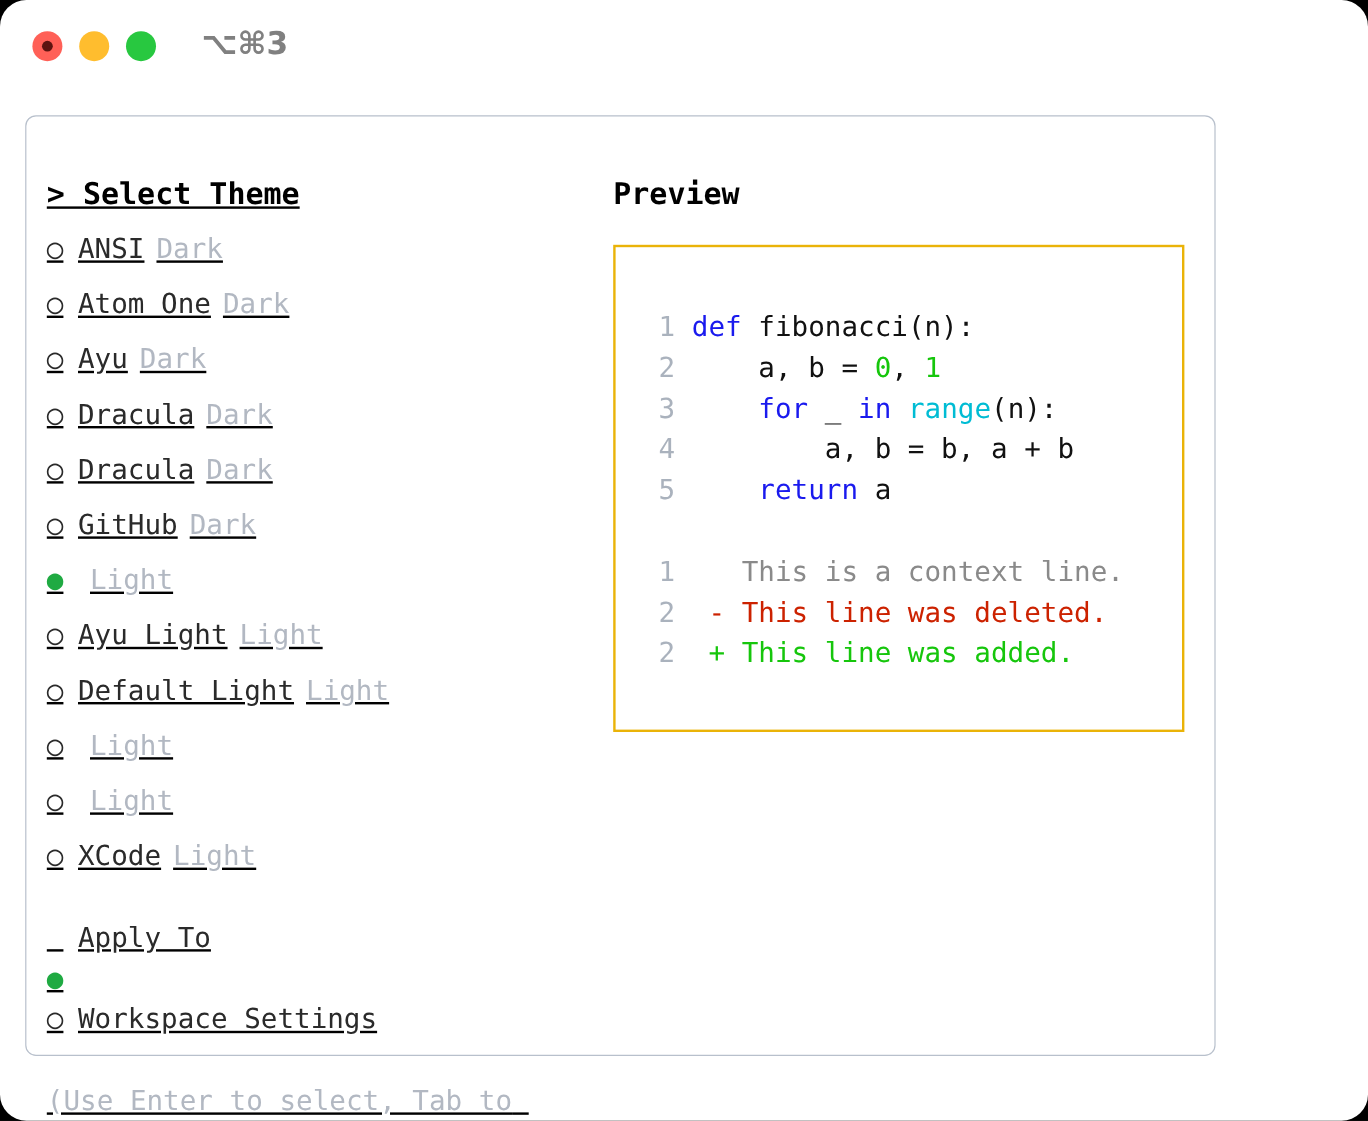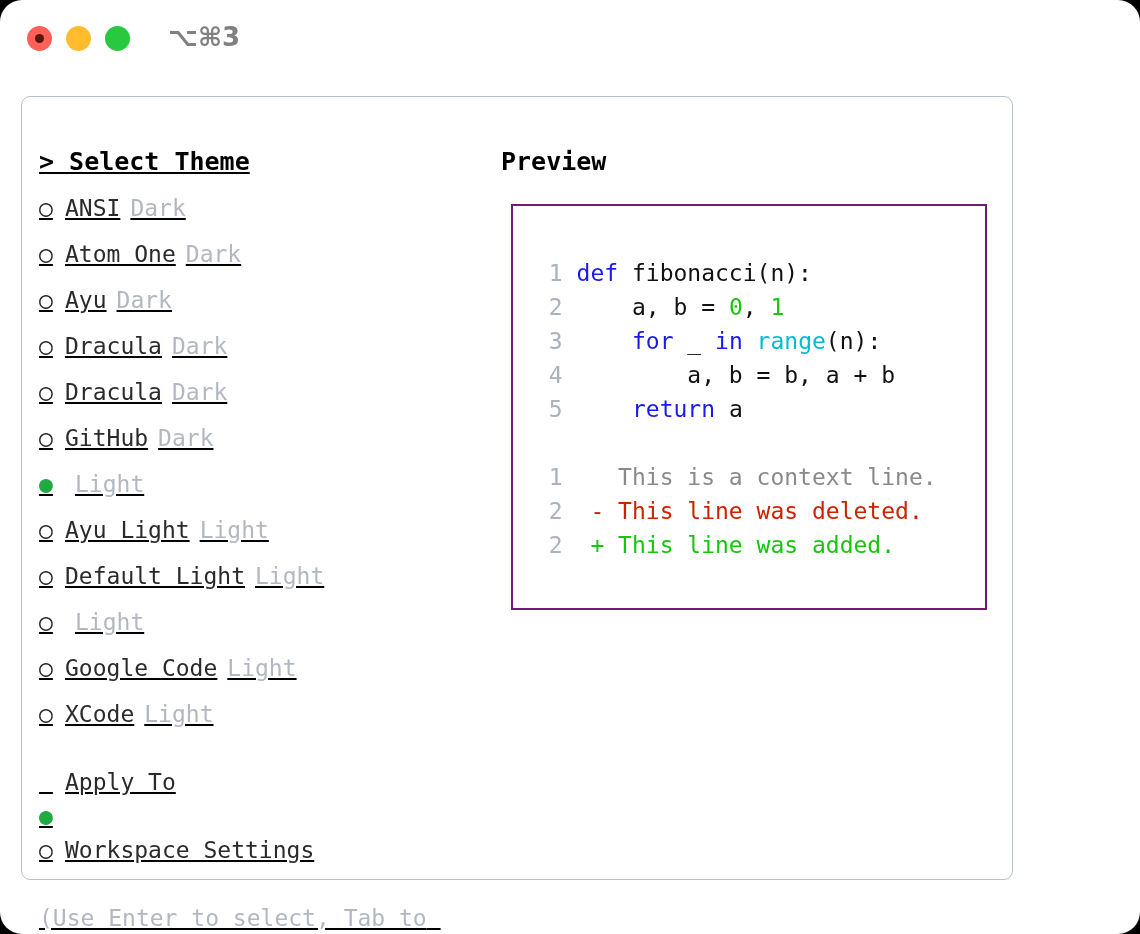--- a/index.html
+++ b/index.html
@@ -91,21 +91,21 @@
   
   .left-pane {
     position: absolute;
     left: 17px;
     top: 48px;
     width: 440px;
     text-decoration: underline;
   }
   .right-pane {
     position: absolute;
-    left: 479px;
+    left: 489px;
     top: 48px;
     width: 500px;
   }
 
   .heading {
     font-size: 25px;
     font-weight: bold;
     color: #000000;
     line-height: 34px;
     white-space: pre;
@@ -152,21 +152,21 @@
     white-space: pre-wrap;
   }
 
   
   .preview-box {
     position: absolute;
     left: 489px;
     top: 107px;
     width: 476px;
     height: 406px;
-    border: 2px solid #701a75;
+    border: 2px solid #eab308;
     box-sizing: border-box;
     background: #ffffff;
   }
   .code {
     position: absolute;
     left: 22px;
     top: 50px;
     font-size: 23px;
     line-height: 34px;
     white-space: pre;
@@ -210,21 +210,21 @@
             <div class="row"><span class="marker unselected">○</span><span class="label">ANSI</span><span class="tag">Dark</span></div>
             <div class="row"><span class="marker unselected">○</span><span class="label">Atom One</span><span class="tag">Dark</span></div>
             <div class="row"><span class="marker unselected">○</span><span class="label">Ayu</span><span class="tag">Dark</span></div>
             <div class="row"><span class="marker unselected">○</span><span class="label">Dracula</span><span class="tag">Dark</span></div>
             <div class="row"><span class="marker unselected">○</span><span class="label">Dracula</span><span class="tag">Dark</span></div>
             <div class="row"><span class="marker unselected">○</span><span class="label">GitHub</span><span class="tag">Dark</span></div>
             <div class="row selected"><span class="marker selected">●</span><span class="tag">Light</span></div>
             <div class="row"><span class="marker unselected">○</span><span class="label">Ayu Light</span><span class="tag">Light</span></div>
             <div class="row"><span class="marker unselected">○</span><span class="label">Default Light</span><span class="tag">Light</span></div>
             <div class="row"><span class="marker unselected">○</span><span class="tag">Light</span></div>
-            <div class="row"><span class="marker unselected">○</span><span class="label">Google Code</span><span class="tag">Light</span></div>
+            <div class="row"><span class="marker unselected">○</span><span class="tag">Light</span></div>
             <div class="row"><span class="marker unselected">○</span><span class="label">XCode</span><span class="tag">Light</span></div>
           </div>
 
         <div class="section-spacer"></div>
 
         <div class="row">
           <span class="marker blank">○</span>
           <span class="label">Apply To</span>
         </div>
         <div id="apply-to-list">

